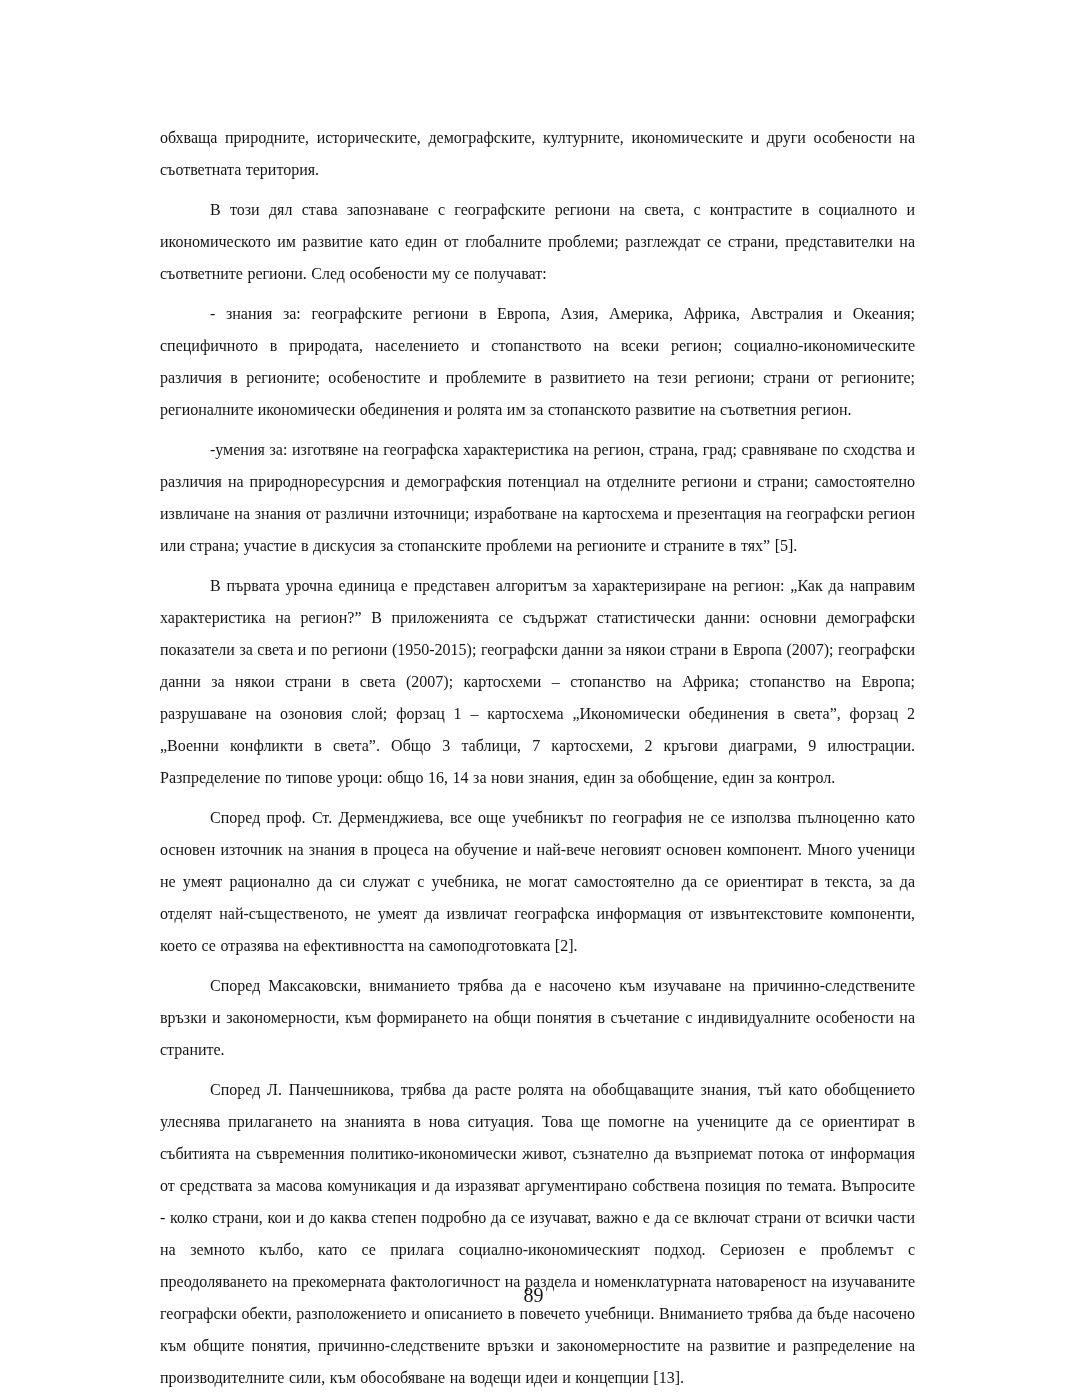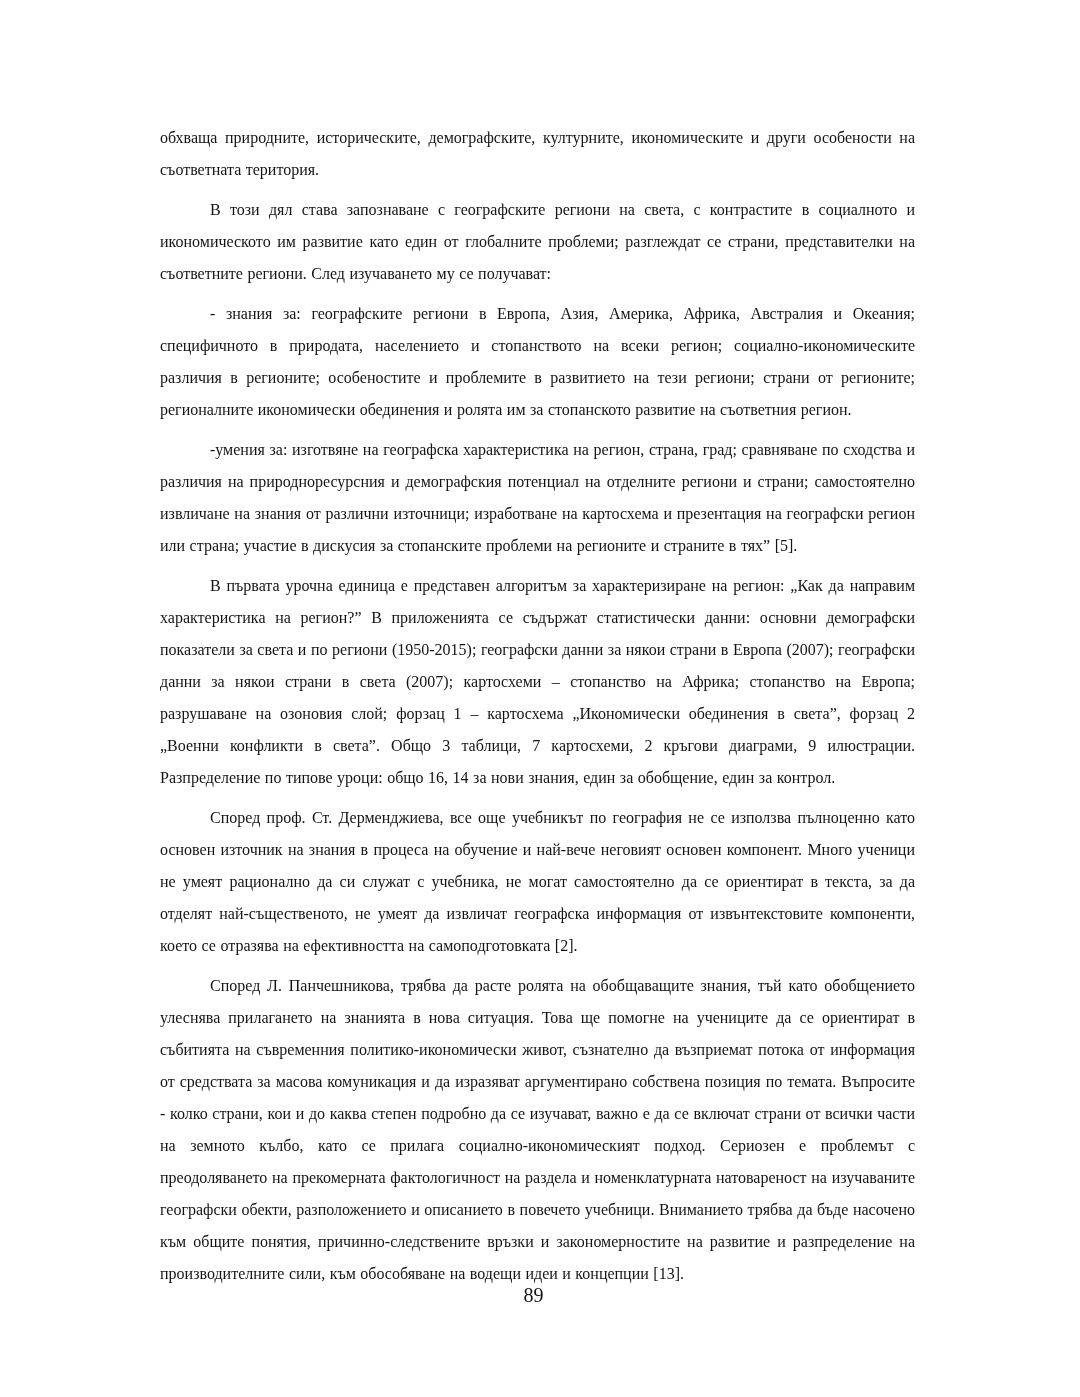--- a/index.html
+++ b/index.html
@@ -44,21 +44,22 @@
     font-size: 20px;
     line-height: 22.6px;
   }
 </style>
 </head>
 <body>
 
 <div class="page">
   <main class="text-block">
     <p class="para no-indent">обхваща природните, историческите, демографските, културните, икономическите и други особености на съответната територия.</p>
-    <p class="para">В този дял става запознаване с географските региони на света, с контрастите в социалното и икономическото им развитие като един от глобалните проблеми; разглеждат се страни, представителки на съответните региони. След изучаването му се получават:</p>
+    <p class="para">В този дял става запознаване с географските региони на света, с контрастите в социалното и икономическото им развитие като един от глобалните проблеми; разглеждат се страни, представителки на съответните региони. След особености му се получават:</p>
     <p class="para">- знания за: географските региони в Европа, Азия, Америка, Африка, Австралия и Океания; специфичното в природата, населението и стопанството на всеки регион; социално-икономическите различия в регионите; особеностите и проблемите в развитието на тези региони; страни от регионите; регионалните икономически обединения и ролята им за стопанското развитие на съответния регион.</p>
     <p class="para">-умения за: изготвяне на географска характеристика на регион, страна, град; сравняване по сходства и различия на природноресурсния и демографския потенциал на отделните региони и страни; самостоятелно извличане на знания от различни източници; изработване на картосхема и презентация на географски регион или страна; участие в дискусия за стопанските проблеми на регионите и страните в тях” [5].</p>
     <p class="para">В първата урочна единица е представен алгоритъм за характеризиране на регион: „Как да направим характеристика на регион?” В приложенията се съдържат статистически данни: основни демографски показатели за света и по региони (1950-2015); географски данни за някои страни в Европа (2007); географски данни за някои страни в света (2007); картосхеми – стопанство на Африка; стопанство на Европа; разрушаване на озоновия слой; форзац 1 – картосхема „Икономически обединения в света”, форзац 2 „Военни конфликти в света”. Общо 3 таблици, 7 картосхеми, 2 кръгови диаграми, 9 илюстрации. Разпределение по типове уроци: общо 16, 14 за нови знания, един за обобщение, един за контрол.</p>
     <p class="para">Според проф. Ст. Дерменджиева, все още учебникът по география не се използва пълноценно като основен източник на знания в процеса на обучение и най-вече неговият основен компонент. Много ученици не умеят рационално да си служат с учебника, не могат самостоятелно да се ориентират в текста, за да отделят най-същественото, не умеят да извличат географска информация от извънтекстовите компоненти, което се отразява на ефективността на самоподготовката [2].</p>
+    <p class="para">Според Максаковски, вниманието трябва да е насочено към изучаване на причинно-следствените връзки и закономерности, към формирането на общи понятия в съчетание с индивидуалните особености на страните.</p>
     <p class="para">Според Л. Панчешникова, трябва да расте ролята на обобщаващите знания, тъй като обобщението улеснява прилагането на знанията в нова ситуация. Това ще помогне на учениците да се ориентират в събитията на съвременния политико-икономически живот, съзнателно да възприемат потока от информация от средствата за масова комуникация и да изразяват аргументирано собствена позиция по темата. Въпросите - колко страни, кои и до каква степен подробно да се изучават, важно е да се включат страни от всички части на земното кълбо, като се прилага социално-икономическият подход. Сериозен е проблемът с преодоляването на прекомерната фактологичност на раздела и номенклатурната натовареност на изучаваните географски обекти, разположението и описанието в повечето учебници. Вниманието трябва да бъде насочено към общите понятия, причинно-следствените връзки и закономерностите на развитие и разпределение на производителните сили, към обособяване на водещи идеи и концепции [13].</p>
   </main>
   <div class="page-number">89</div>
 </div>
 
 </body></html>

